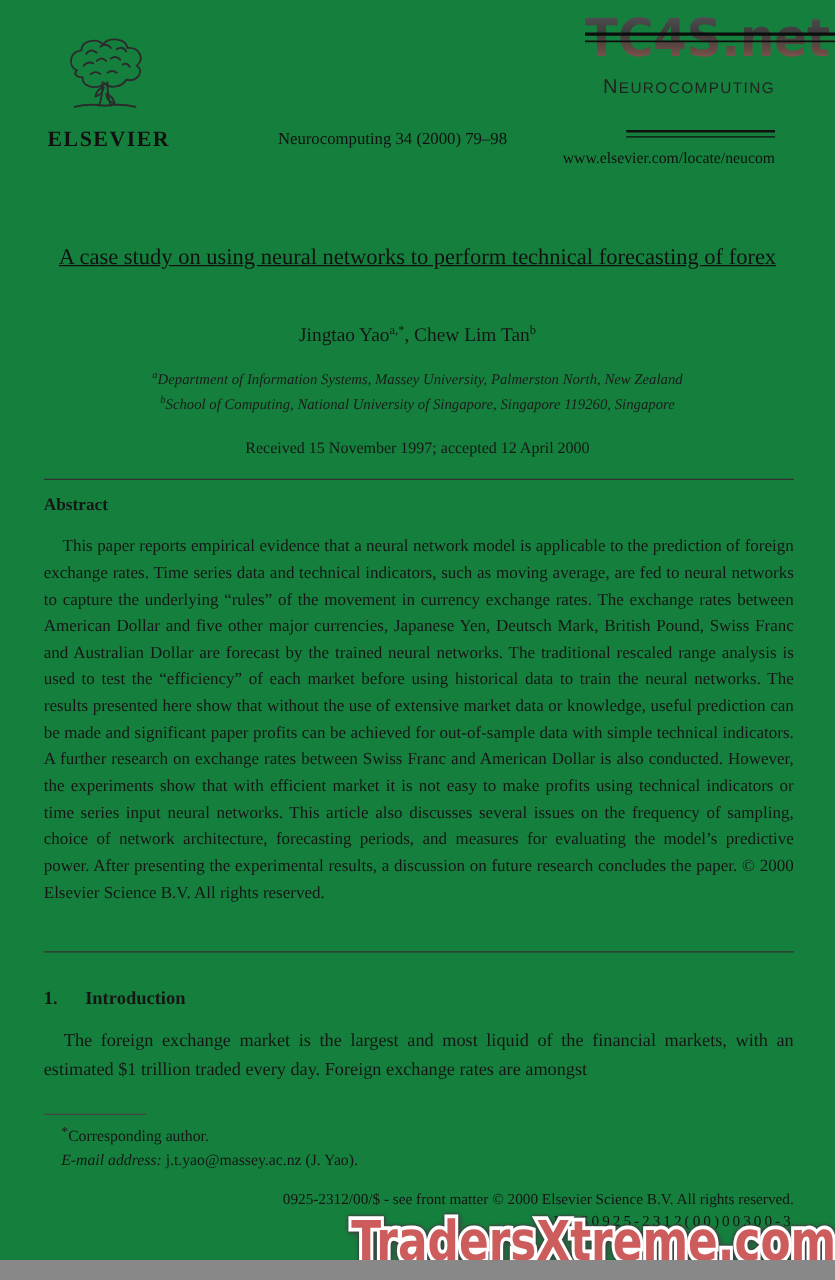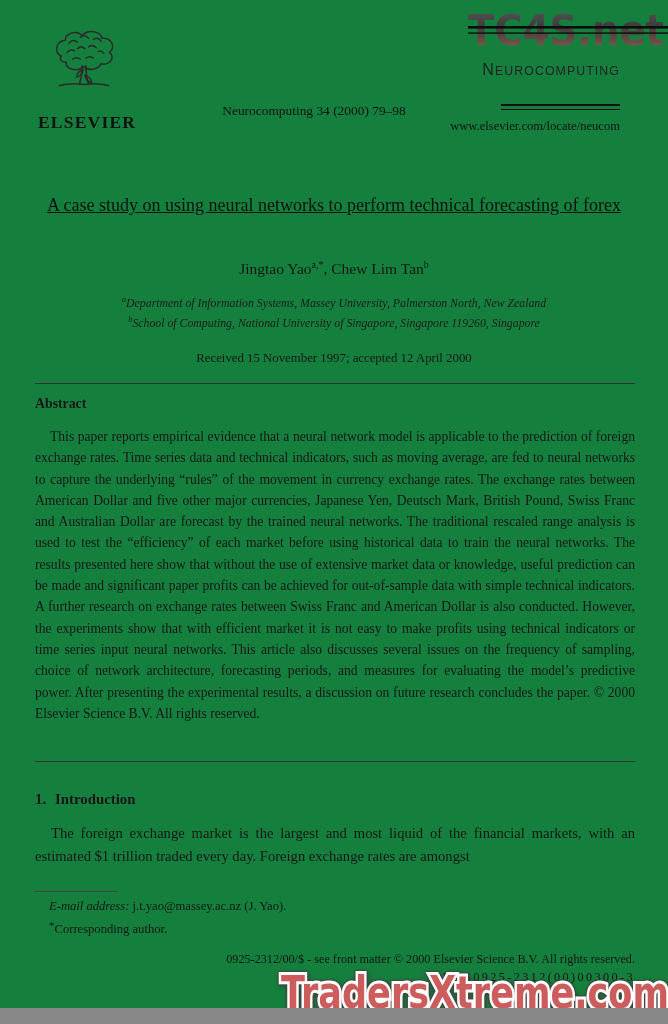--- a/index.html
+++ b/index.html
@@ -5,21 +5,21 @@
   html,body{margin:0;padding:0;background:#888;}
   .page{
     position:relative;width:668px;height:1008px;margin:0 auto;
     background:#15803d;overflow:hidden;
     font-family:"Liberation Serif", serif;color:#161616;
   }
   .abs{position:absolute;}
 
   
   .logo-block{left:38px;top:28px;width:92px;text-align:center;}
-  .elsevier-word{font-size:17.5px;letter-spacing:1.2px;margin-top:14px;font-weight:600;color:#111;}
+  .elsevier-word{font-size:17.5px;letter-spacing:1.2px;margin-top:2px;font-weight:600;color:#111;}
   .journal-citation{left:0;top:103px;width:628px;text-align:center;font-size:13.4px;color:#111;}
   .masthead{top:61px;right:48px;font-family:"Liberation Sans",sans-serif;font-size:12.3px;letter-spacing:1.1px;color:#222;}
   .masthead::first-letter{font-size:16px;}
   .double-rule{top:104px;right:48px;width:119px;height:3px;border-top:2.5px solid #111;border-bottom:1.2px solid #111;}
   .website{top:119px;right:48px;font-size:12.6px;color:#111;}
 
   
   .title{left:34px;top:190px;width:600px;text-align:center;font-size:18px;line-height:31px;color:#101010;text-decoration:underline;}
   .authors{left:34px;top:259px;width:600px;text-align:center;font-size:15.5px;}
   .authors sup{font-size:10px;}
@@ -35,21 +35,21 @@
 
   
   .abstract-heading{left:35px;top:396px;font-size:13.8px;font-weight:bold;}
   .abstract-text{left:35px;top:426px;width:600px;font-size:13.6px;line-height:21.3px;text-align:justify;text-indent:15px;}
   .keywords{left:35px;top:735px;width:600px;font-size:13.2px;}
   .keywords .kw-label{font-style:italic;}
   .keywords .kw-text{margin-left:8px;}
 
   
   .section-heading{left:35px;top:791px;font-size:14.8px;font-weight:bold;}
-  .section-heading .sec-title{margin-left:9px;}
+  .section-heading .sec-title{margin-left:22px;}
   .section-text{left:35px;top:822px;width:600px;font-size:14.6px;line-height:23px;text-align:justify;text-indent:16px;}
 
   
   .footnote{left:35px;top:897px;width:560px;font-size:12.6px;line-height:18.5px;}
   .fn-line1{text-indent:14px;}
   .fn-marker{vertical-align:4px;font-size:11px;}
   .fn-email-label{font-style:italic;}
   .footer{left:35px;top:950px;width:600px;font-size:12.2px;line-height:18px;color:#141414;text-align:right;}
   .pii-value{letter-spacing:2.4px;}
 
@@ -114,22 +114,22 @@
   <div class="abs abstract-heading">Abstract</div>
   <div class="abs abstract-text">This paper reports empirical evidence that a neural network model is applicable to the prediction of foreign exchange rates. Time series data and technical indicators, such as moving average, are fed to neural networks to capture the underlying “rules” of the movement in currency exchange rates. The exchange rates between American Dollar and five other major currencies, Japanese Yen, Deutsch Mark, British Pound, Swiss Franc and Australian Dollar are forecast by the trained neural networks. The traditional rescaled range analysis is used to test the “efficiency” of each market before using historical data to train the neural networks. The results presented here show that without the use of extensive market data or knowledge, useful prediction can be made and significant paper profits can be achieved for out-of-sample data with simple technical indicators. A further research on exchange rates between Swiss Franc and American Dollar is also conducted. However, the experiments show that with efficient market it is not easy to make profits using technical indicators or time series input neural networks. This article also discusses several issues on the frequency of sampling, choice of network architecture, forecasting periods, and measures for evaluating the model’s predictive power. After presenting the experimental results, a discussion on future research concludes the paper.  © 2000 Elsevier Science B.V. All rights reserved.</div>
 
   <div class="abs rule rule-keywords"></div>
 
   <div class="abs section-heading"><span class="sec-number">1.</span><span class="sec-title">Introduction</span></div>
   <div class="abs section-text">The foreign exchange market is the largest and most liquid of the financial markets, with an estimated $1 trillion traded every day. Foreign exchange rates are amongst</div>
 
   <div class="abs rule-footnote abs"></div>
   <div class="abs footnote">
+    <div class="fn-line1"><span class="fn-marker">*</span><span>Corresponding author.</span></div>
     <div class="fn-line1"><span class="fn-email-label">E-mail address:</span> <span>j.t.yao@massey.ac.nz (J. Yao).</span></div>
-    <div class="fn-line1"><span class="fn-marker">*</span><span>Corresponding author.</span></div>
   </div>
 
   <div class="abs footer">
     <div>0925-2312/00/$ - see front matter  © 2000 Elsevier Science B.V. All rights reserved.</div>
     <div><span>PII:</span> <span class="pii-value">S0925-2312(00)00300-3</span></div>
   </div>
 
 
   <div class="abs wm-bottom">
     <svg width="396" height="58" viewBox="0 0 396 58">

